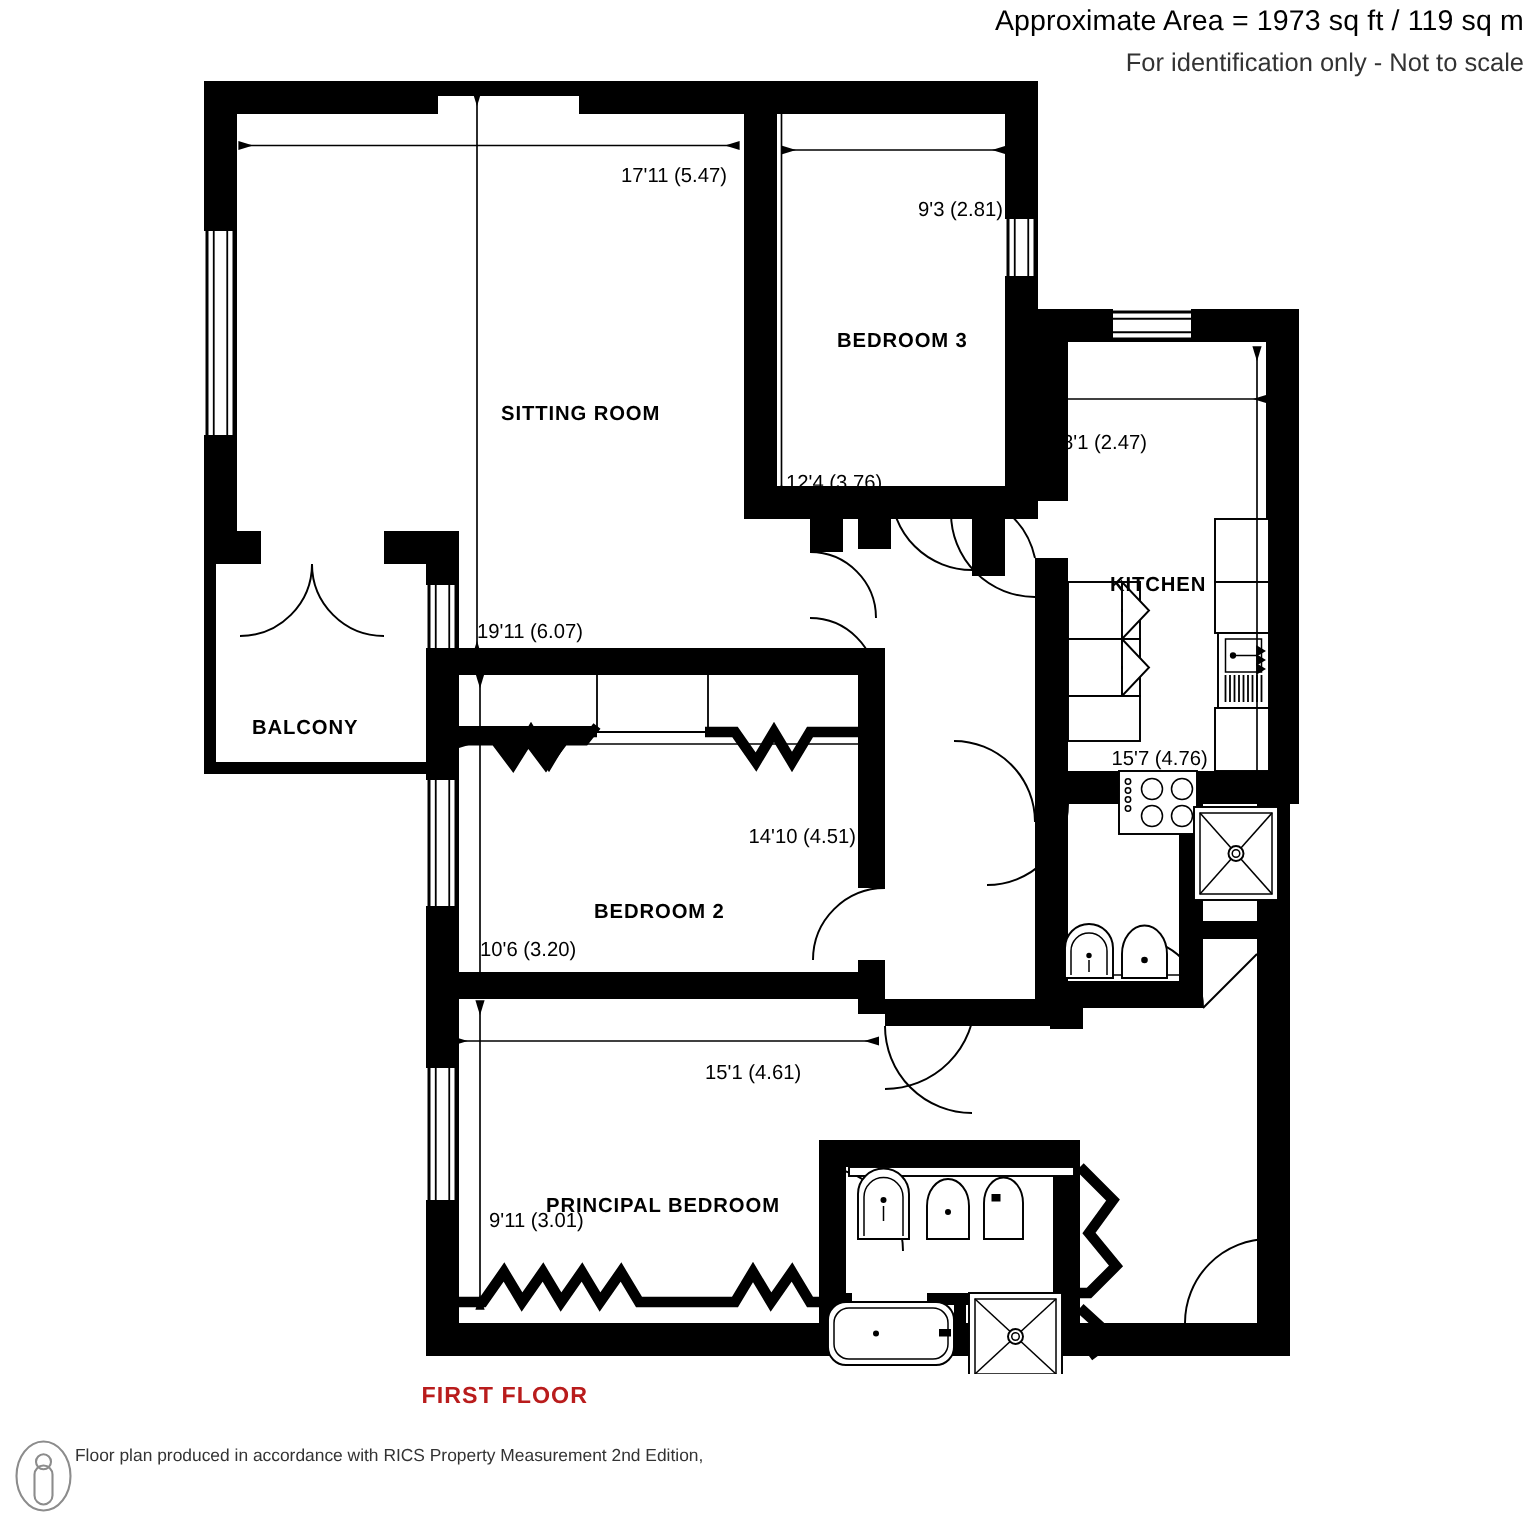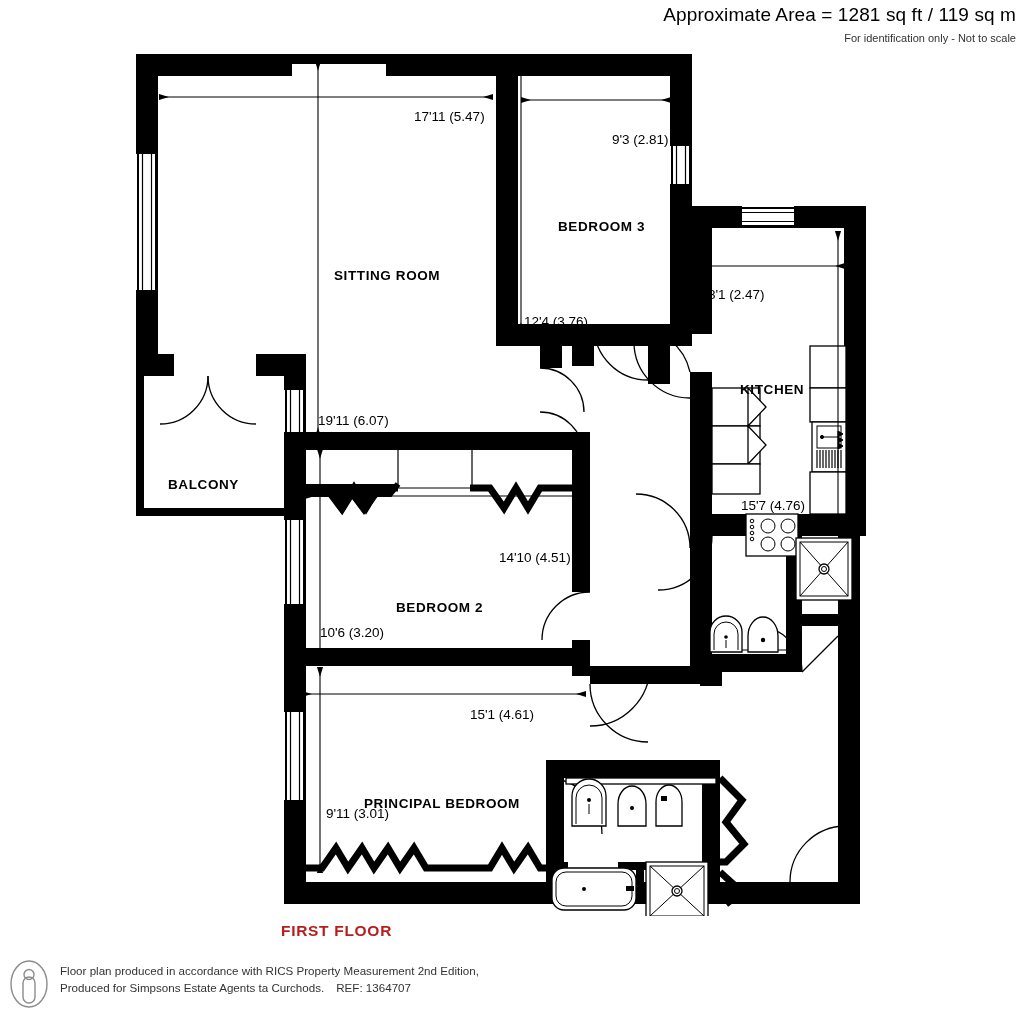--- a/index.html
+++ b/index.html
@@ -24,21 +24,21 @@
     width: 420px;
   }
   #area-line {
     font-size: 19px;
     color: #000;
     letter-spacing: 0.1px;
     margin-top: 4px;
     white-space: nowrap;
   }
   #disclaimer-line {
-    font-size: 11px;
+    font-size: 17px;
     color: #333;
     margin-top: 6px;
     white-space: nowrap;
   }
   
   #plan-wrap {
     position: absolute;
     left: 0; top: 36px;
     width: 1024px; height: 880px;
   }
@@ -70,21 +70,20 @@
     letter-spacing: 0.7px;
     color: #b91c1c;
   }
   
   #footer {
     position: absolute;
     left: 0; top: 958px;
     width: 1024px; height: 62px;
     display: flex;
     align-items: flex-start;
-    gap: 10px;
     padding-left: 8px;
   }
   #info-badge {
     flex: 0 0 auto;
     width: 42px; height: 52px;
     display: flex; align-items: center; justify-content: center;
   }
   #footer-text {
     font-size: 11.6px;
     line-height: 1.45;
@@ -94,21 +93,21 @@
   }
   #footer-text div { white-space: nowrap; }
   .sp-wide { display:inline-block; width: 12px; }
 </style>
 </head>
 <body>
 
 <div id="page">
 
   <div id="header">
-    <div id="area-line">Approximate Area = 1281 sq ft / 119 sq m</div>
+    <div id="area-line">Approximate Area = 1973 sq ft / 119 sq m</div>
     <div id="disclaimer-line">For identification only - Not to scale</div>
   </div>
 
   <div id="plan-wrap">
   <svg width="1024" height="880" viewBox="0 0 1024 880" xmlns="http://www.w3.org/2000/svg">
 
     <g>
 
       <rect class="wall" x="136" y="18" width="156" height="22"></rect>
 
@@ -451,17 +450,16 @@
   <div id="footer">
     <div id="info-badge">
       <svg width="40" height="50" viewBox="0 0 40 50" xmlns="http://www.w3.org/2000/svg">
         <ellipse cx="20" cy="25" rx="18" ry="23" fill="none" stroke="#8c8c8c" stroke-width="1.4"></ellipse>
         <circle cx="20" cy="15.5" r="5" fill="none" stroke="#8c8c8c" stroke-width="1.4"></circle>
         <path d="M 14 24 A 6 6 0 0 1 26 24 L 26 38 A 6 6 0 0 1 14 38 Z" fill="none" stroke="#8c8c8c" stroke-width="1.4"></path>
       </svg>
     </div>
     <div id="footer-text">
       <div>Floor plan produced in accordance with RICS Property Measurement 2nd Edition,</div>
-      <div><span>Produced for Simpsons Estate Agents ta Curchods.</span><span class="sp-wide"></span><span>REF: 1364707</span></div>
     </div>
   </div>
 
 </div>
 
 </body></html>

